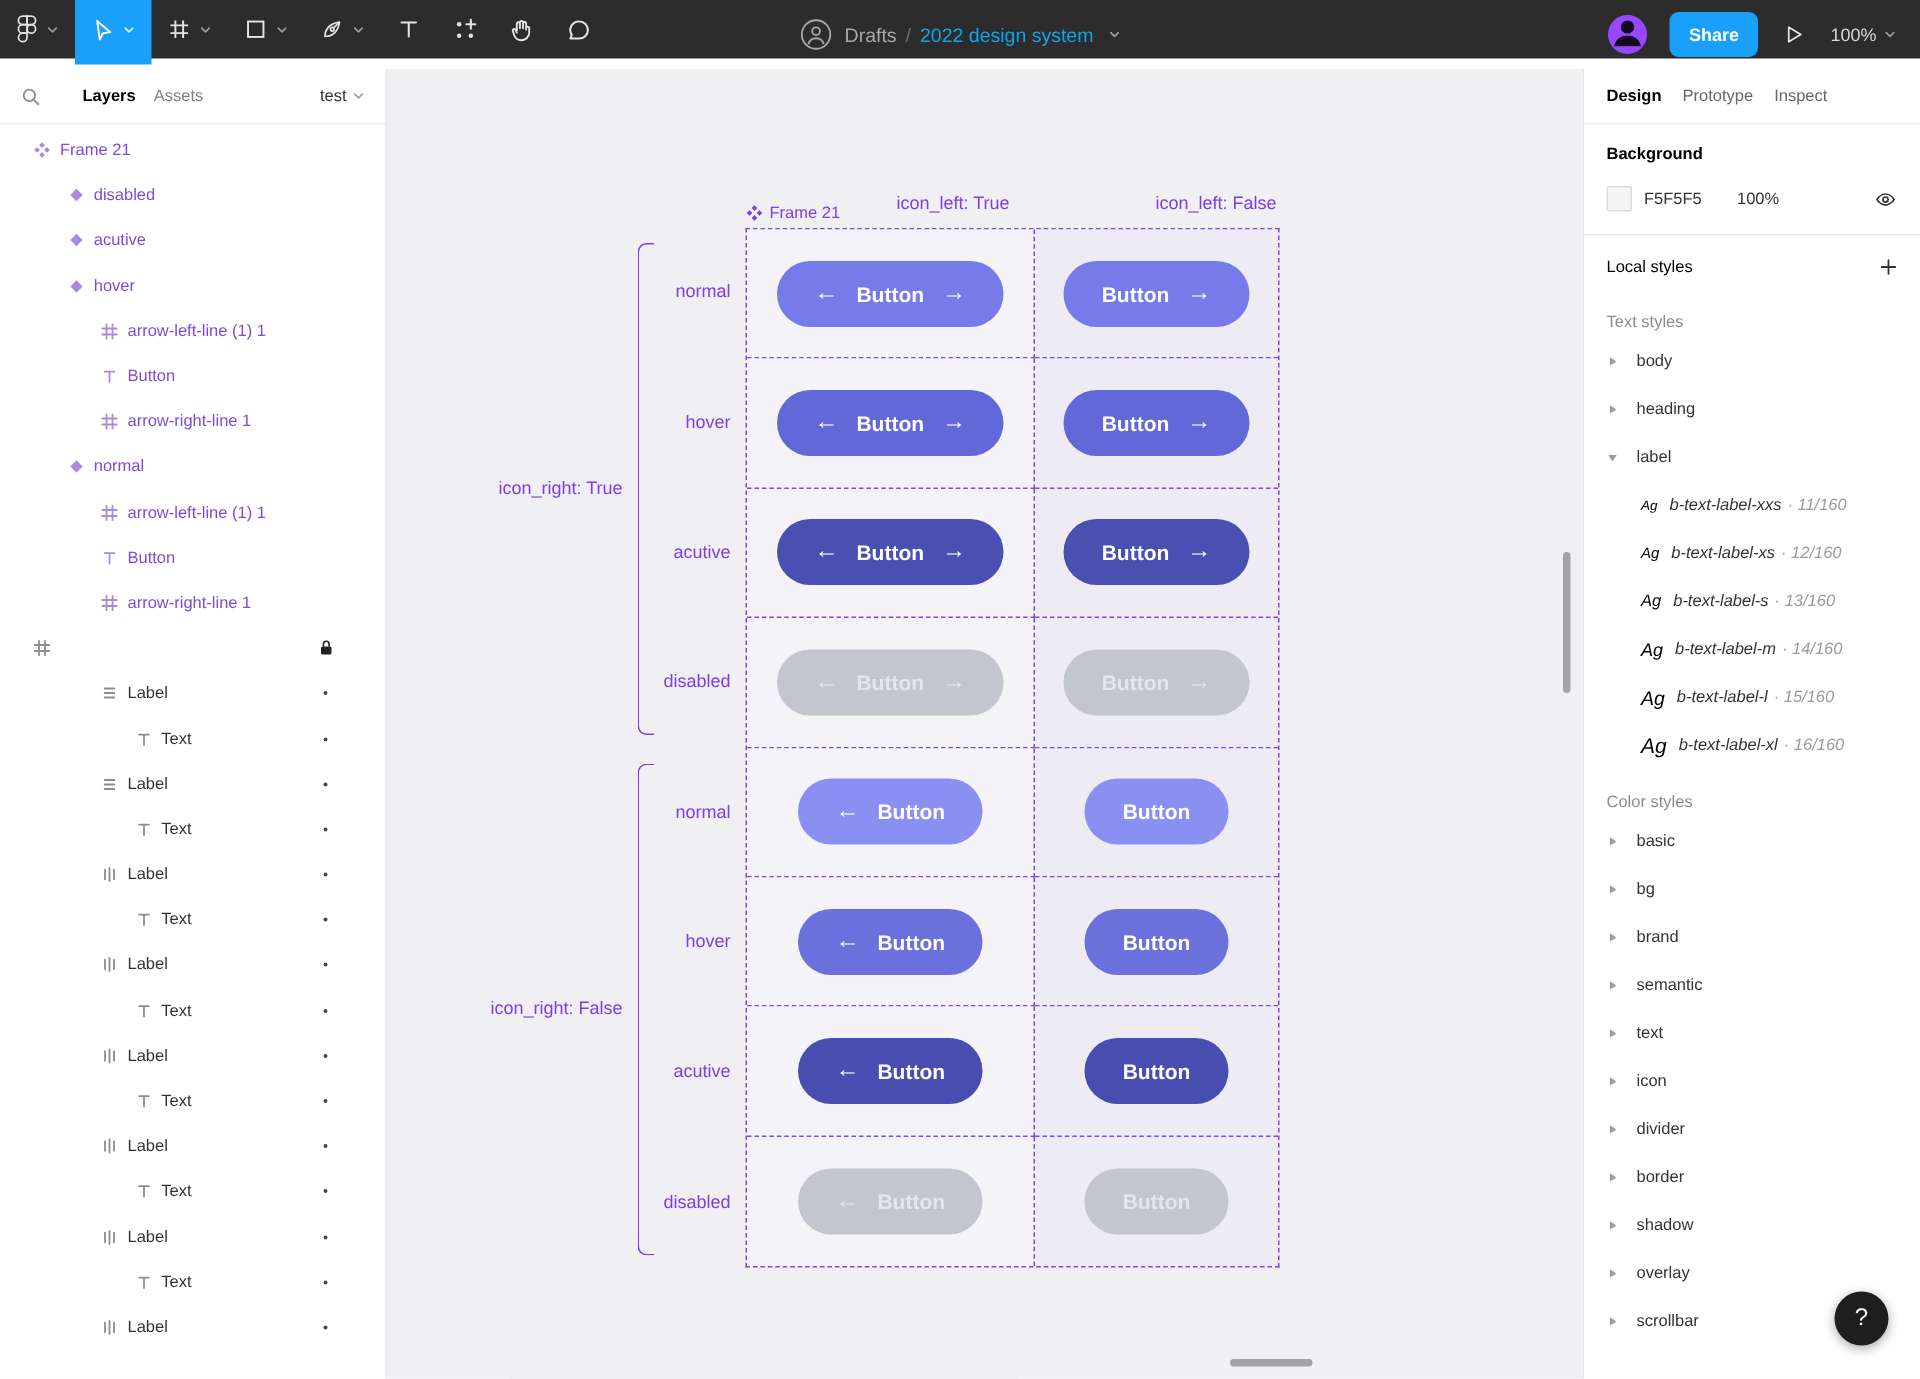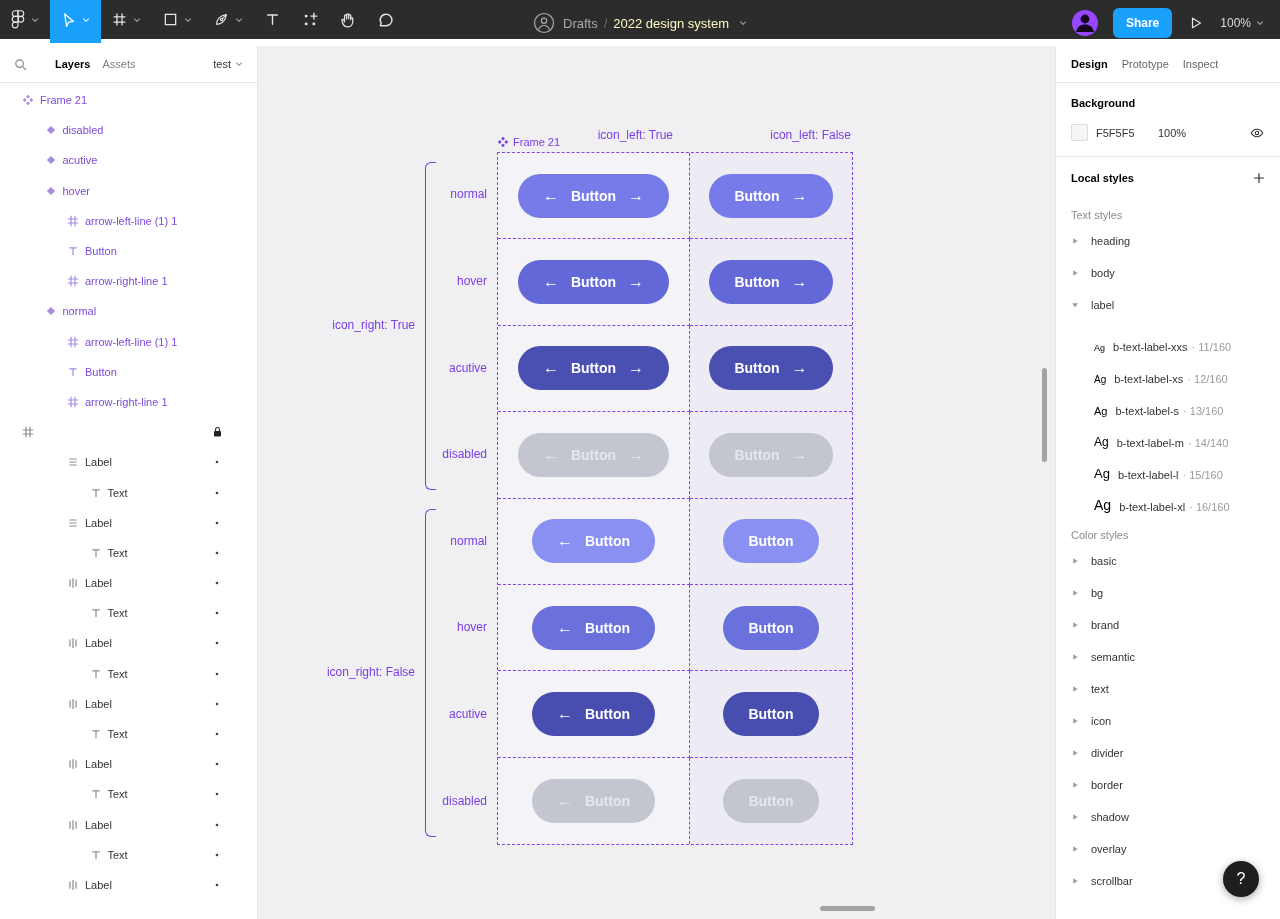--- a/index.html
+++ b/index.html
@@ -16,21 +16,21 @@
         padding:0 11px;color:#e4e4e4;cursor:pointer;}
   .tool svg{display:block;}
   .tool .chev{margin-left:6px;color:#9d9d9d;display:flex;}
   .tool.active{background:#18a0fb;color:#fff;}
   .tool.active .chev{color:#dff0fe;}
   .doc{position:absolute;left:50%;transform:translateX(-50%);top:0;height:46px;
        display:flex;align-items:center;gap:8px;color:#fff;font-size:13px;}
   .doc .avatar-o{color:#a9a9a9;display:flex;}
   .doc .folder{color:#a9a9a9;}
   .doc .sep{color:#6f6f6f;margin:0 -2px;}
-  .doc .title{color:#fef9c3;text-align:right;}
+  .doc .title{color:#0ea5e9;text-align:right;}
   .doc .chev{color:#9d9d9d;display:flex;margin-left:2px;}
   .tright{position:absolute;right:0;top:0;height:46px;display:flex;align-items:center;
           gap:15px;padding-right:16px;}
   .user-avatar{width:26px;height:26px;border-radius:50%;background:#9747ff;overflow:hidden;
                display:flex;align-items:flex-end;justify-content:center;}
   .share-btn{background:#18a0fb;color:#fff;font-size:12px;font-weight:bold;border:none;
              border-radius:6px;height:30px;padding:0 13px;display:flex;align-items:center;cursor:pointer;}
   .present{color:#e4e4e4;display:flex;padding:0 2px;}
   .zoomctl{color:#d9d9d9;font-size:12px;display:flex;align-items:center;gap:5px;}
   .zoomctl .chev{color:#9d9d9d;display:flex;}
@@ -92,27 +92,27 @@
   .rtab{color:#666;cursor:pointer;}
   .rtab.active{color:#000;font-weight:bold;}
   .rsec{padding:14px 15px 15px;border-bottom:1px solid #e9e9e9;}
   .rsec-title{font-weight:bold;color:#000;}
   .bgrow{margin-top:15px;display:flex;align-items:center;position:relative;}
   .swatch{width:15px;height:15px;border:1px solid #dcdcdc;border-radius:2px;margin-right:8px;}
   .bghex{color:#333;width:62px;}
   .bgop{color:#333;}
   .eye{position:absolute;right:1px;color:#333;display:flex;cursor:pointer;}
   .lsrow{padding:15px 15px;display:flex;align-items:center;justify-content:space-between;}
-  .lsrow .rsec-title{font-weight:bold;}
+  .lsrow .rsec-title{font-weight:normal;}
   .plus{color:#333;display:flex;cursor:pointer;}
   .subhead{color:#8c8c8c;padding:10px 15px 4px;}
   .stylerow{height:32px;display:flex;align-items:center;padding:0 15px;cursor:pointer;}
   .stylerow .tri{width:12px;display:flex;color:#999;margin-right:8px;flex:none;}
   .stylerow .sname{color:#333;}
-  .styleitem{height:32px;display:flex;align-items:flex-end;padding:0 12px 0 38px;cursor:pointer;}
+  .styleitem{height:32px;display:flex;align-items:center;padding:0 12px 0 38px;cursor:pointer;font-style:italic;}
   .styleitem .ag{color:#000;margin-right:8px;font-weight:normal;}
   .styleitem .sname{color:#333;}
   .styleitem .smeta{color:#9b9b9b;margin-left:4px;}
   #helpbtn{position:absolute;left:1223px;top:861px;width:36px;height:36px;border-radius:50%;
            background:#1e1e1e;color:#fff;font-size:16px;display:flex;align-items:center;
            justify-content:center;box-shadow:0 2px 8px rgba(0,0,0,.35);cursor:pointer;z-index:40;}
 </style>
 </head>
 <body>
 
@@ -791,29 +791,29 @@
         </span>
     </div>
     <div class="subhead">Text styles</div>
     <div id="textstyles">
         <div class="stylerow">
           <span class="tri">
             <svg width="8" height="8" viewBox="0 0 8 8" fill="#9a9a9a">
               <path d="M2.3 1.2L6.5 4 2.3 6.8z"></path>
             </svg>
           </span>
+          <span class="sname">body</span>
+        </div>
+        <div class="stylerow">
+          <span class="tri">
+            <svg width="8" height="8" viewBox="0 0 8 8" fill="#9a9a9a">
+              <path d="M2.3 1.2L6.5 4 2.3 6.8z"></path>
+            </svg>
+          </span>
           <span class="sname">heading</span>
-        </div>
-        <div class="stylerow">
-          <span class="tri">
-            <svg width="8" height="8" viewBox="0 0 8 8" fill="#9a9a9a">
-              <path d="M2.3 1.2L6.5 4 2.3 6.8z"></path>
-            </svg>
-          </span>
-          <span class="sname">body</span>
         </div>
         <div class="stylerow">
           <span class="tri">
             <svg width="8" height="8" viewBox="0 0 8 8" fill="#9a9a9a">
               <path d="M1.2 2.3h5.6L4 6.5z"></path>
             </svg>
           </span>
           <span class="sname">label</span>
         </div>
         <div class="styleitem">
@@ -827,21 +827,21 @@
           <span class="smeta">· 12/160</span>
         </div>
         <div class="styleitem">
           <span class="ag" style="font-size: 11px;">Ag</span>
           <span class="sname">b-text-label-s</span>
           <span class="smeta">· 13/160</span>
         </div>
         <div class="styleitem">
           <span class="ag" style="font-size: 12px;">Ag</span>
           <span class="sname">b-text-label-m</span>
-          <span class="smeta">· 14/140</span>
+          <span class="smeta">· 14/160</span>
         </div>
         <div class="styleitem">
           <span class="ag" style="font-size: 13px;">Ag</span>
           <span class="sname">b-text-label-l</span>
           <span class="smeta">· 15/160</span>
         </div>
         <div class="styleitem">
           <span class="ag" style="font-size: 14px;">Ag</span>
           <span class="sname">b-text-label-xl</span>
           <span class="smeta">· 16/160</span>

